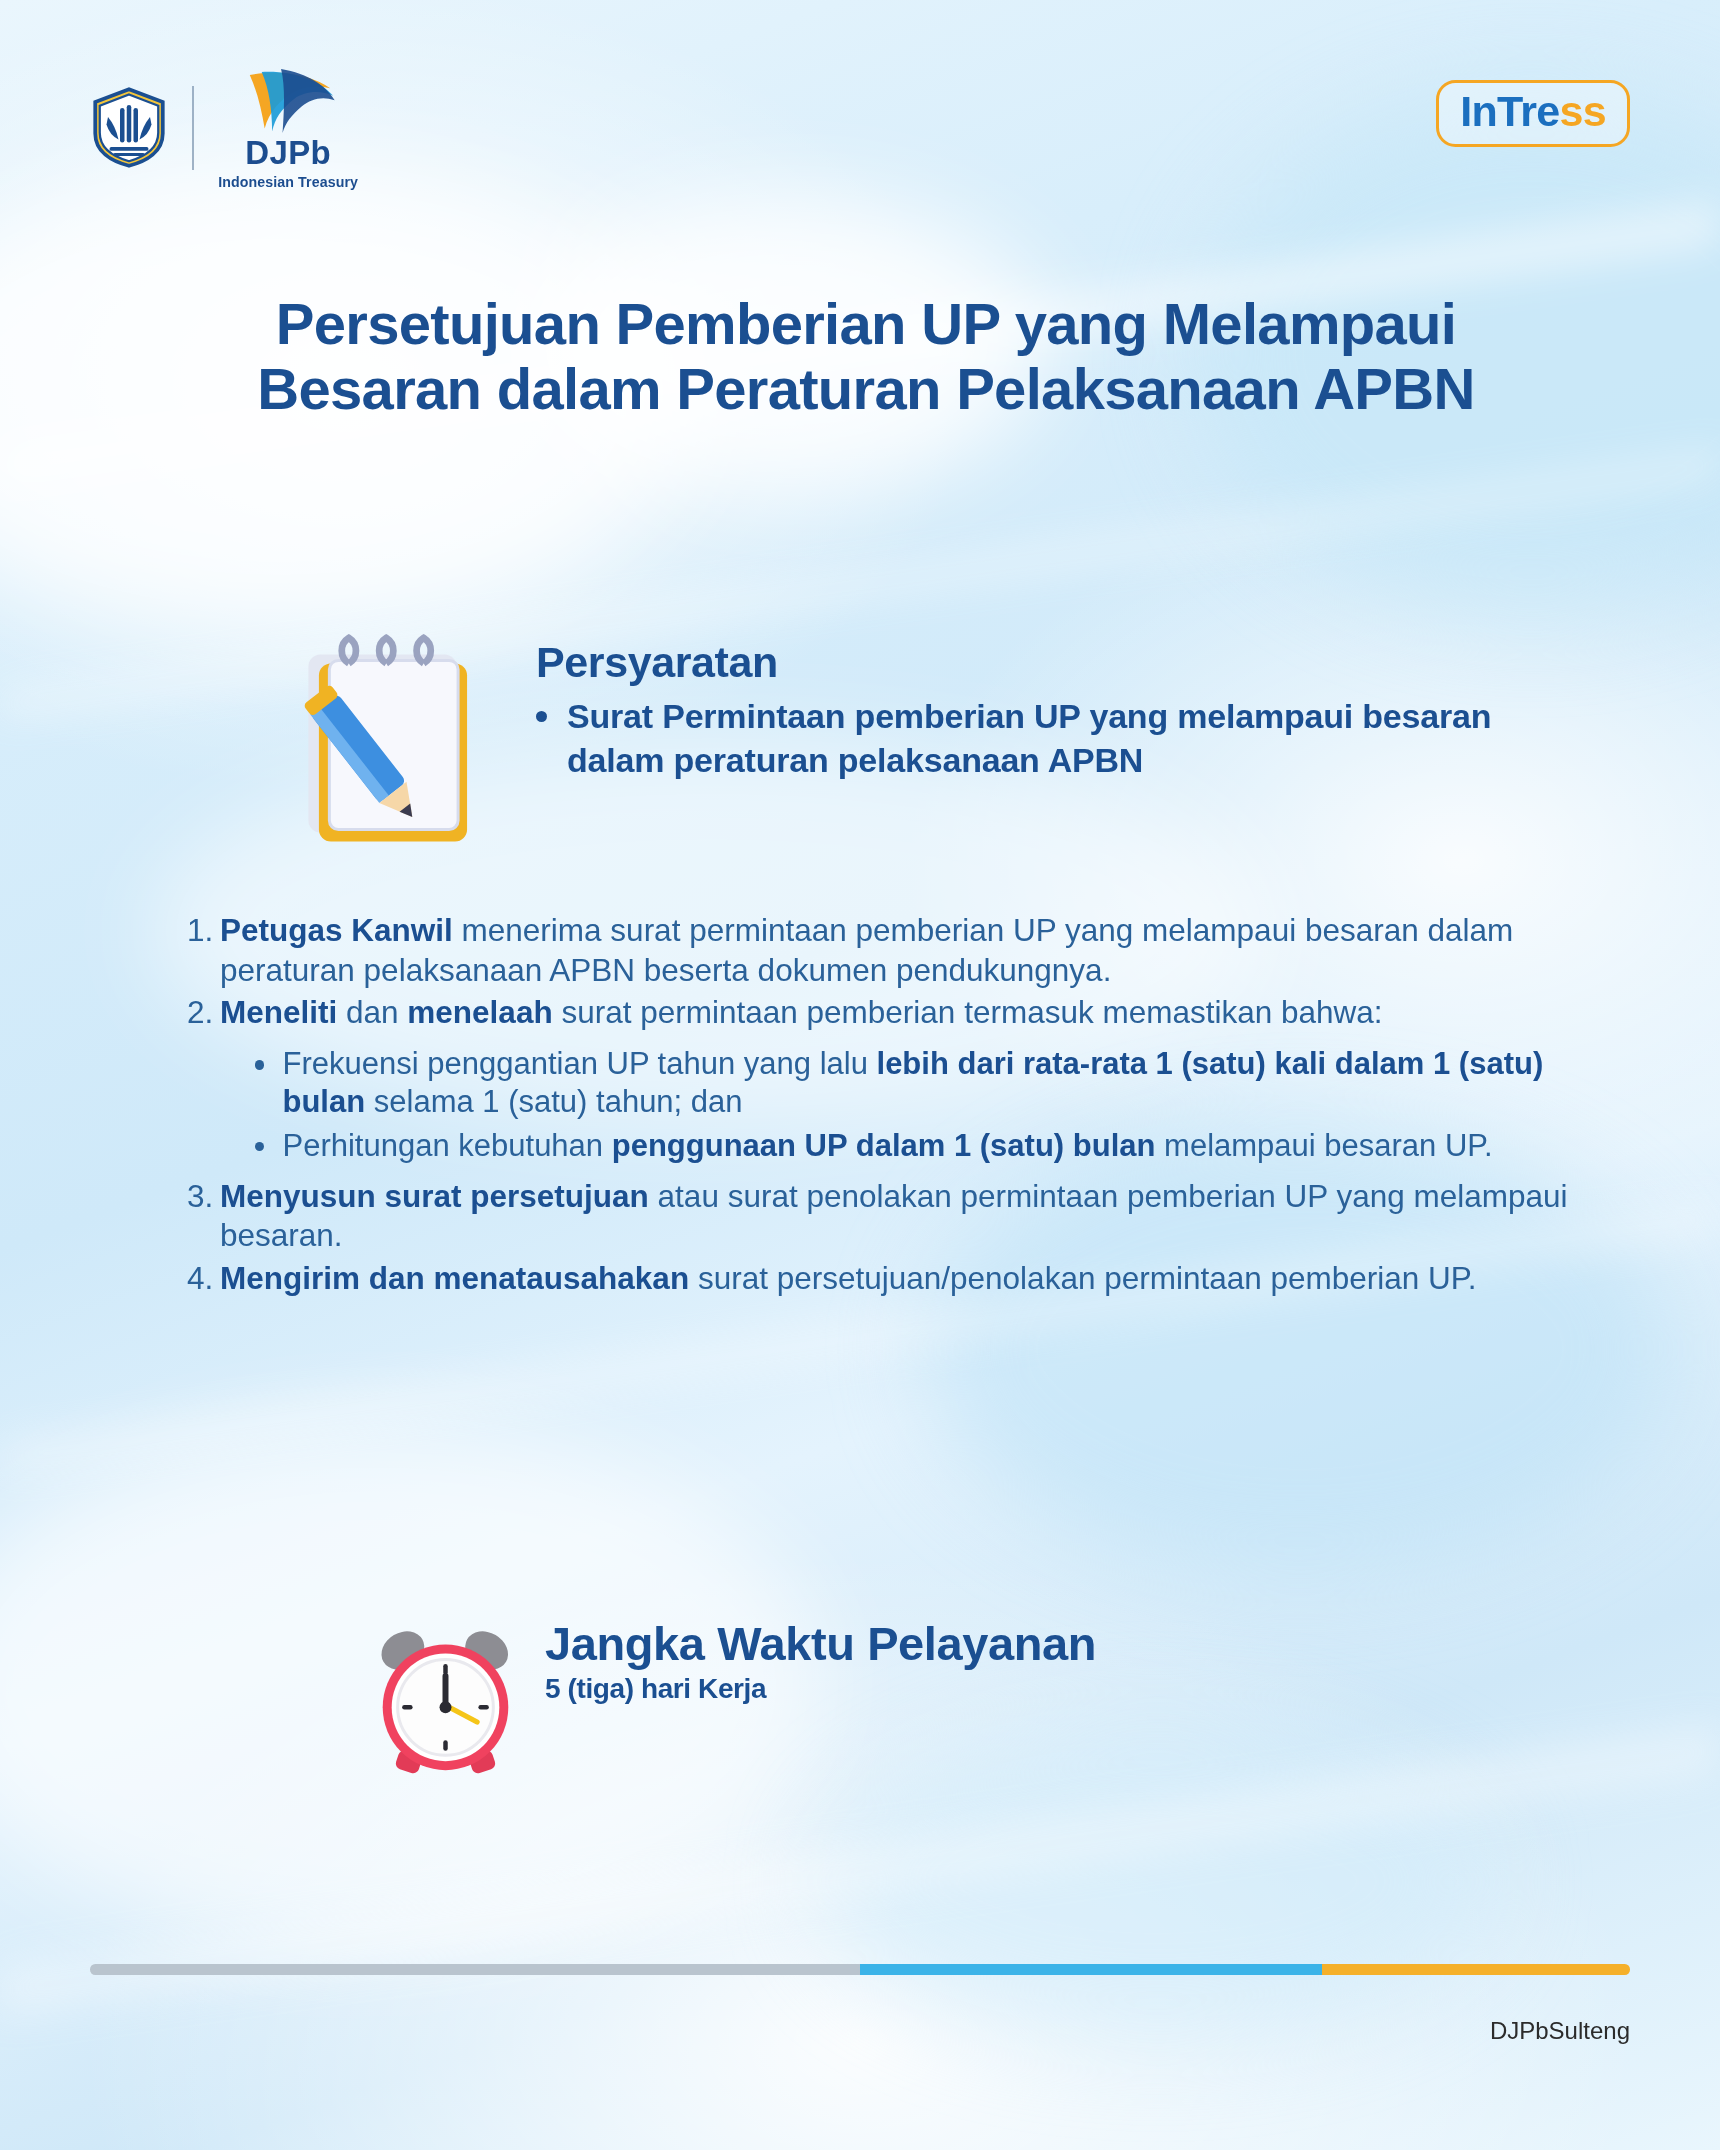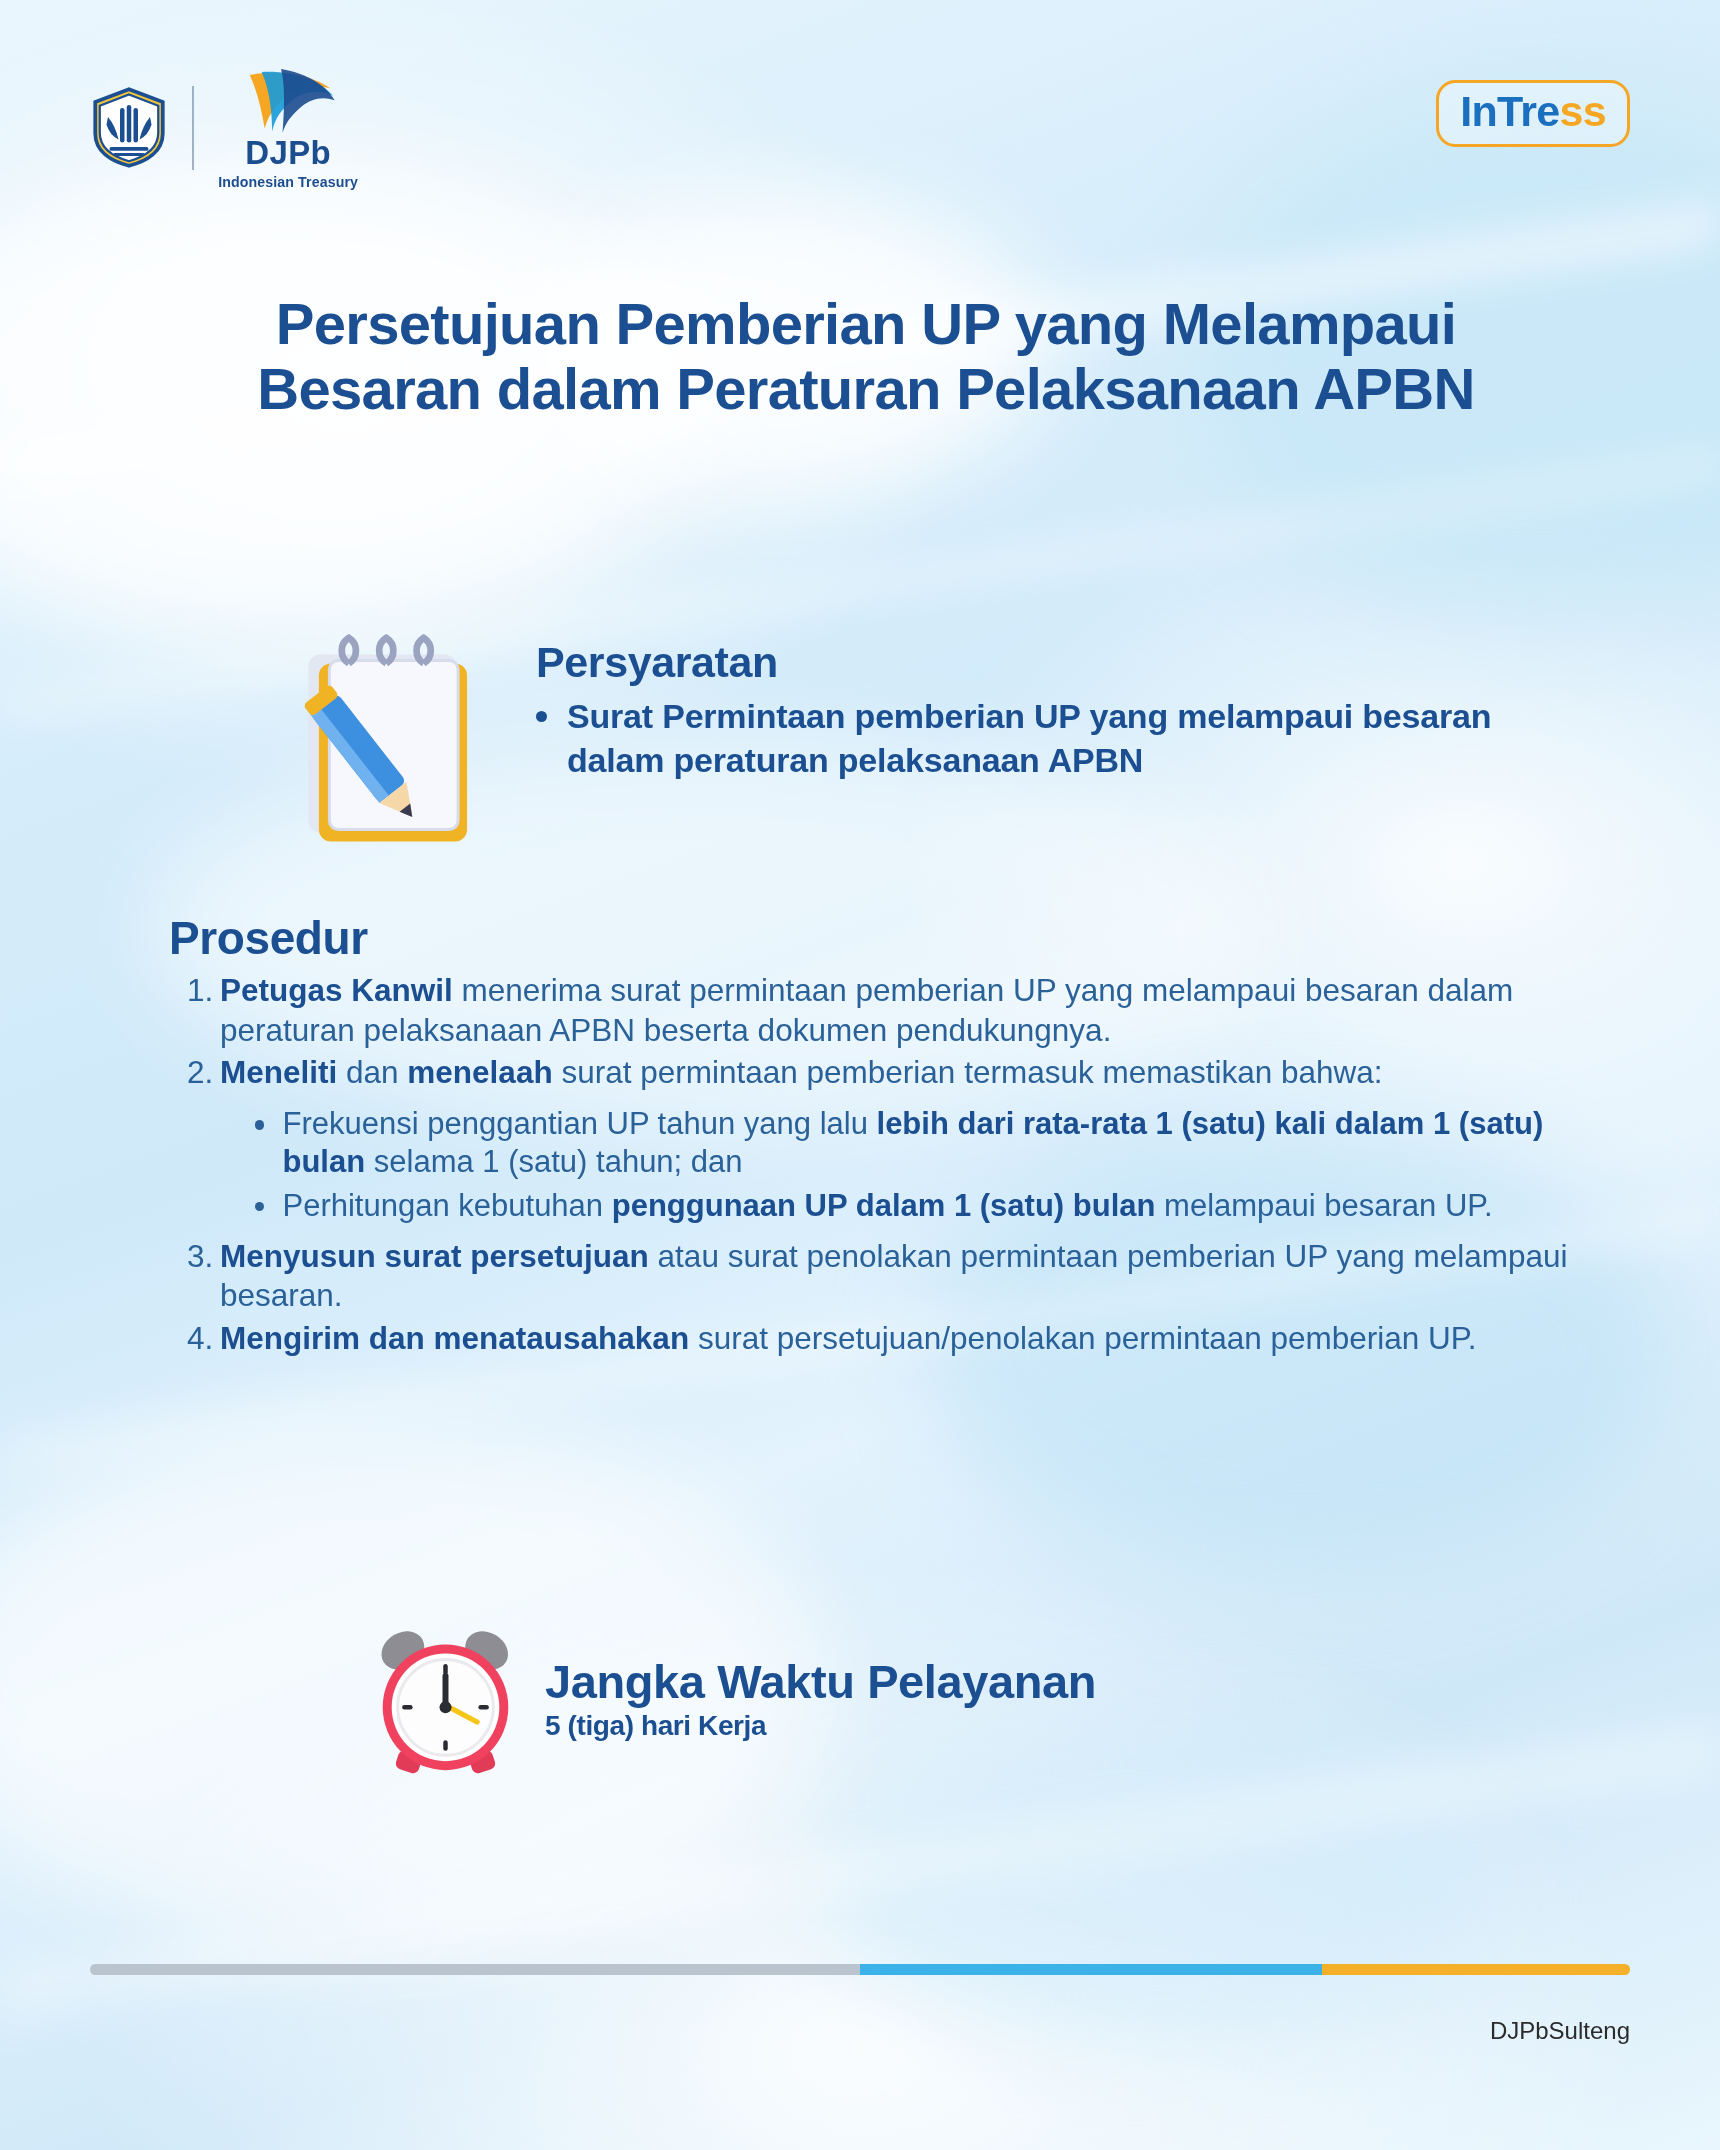--- a/index.html
+++ b/index.html
@@ -181,21 +181,21 @@
     left: 6px; top: 15px;
     width: 9.7px; height: 9.7px;
     border-radius: 50%;
     background: #2a6199;
   }
 
   
   .jangka-wrap {
     position: absolute;
     top: 1619px; left: 367px;
-    display: flex; align-items: center; gap: 21px;
+    display: flex; align-items: flex-start; gap: 21px;
   }
   .clock-icon { width: 157px; height: 161px; flex: 0 0 157px; }
   .jangka-title {
     color: #1b4f91;
     font-size: 47px;
     font-weight: bold;
     letter-spacing: -0.4px;
     line-height: 1.08;
   }
   .jangka-sub {
@@ -306,21 +306,20 @@
       </svg>
       <div class="persy-text">
         <div class="persy-heading">Persyaratan</div>
         <ul class="persy-list">
           <li>Surat Permintaan pemberian UP yang melampaui besaran dalam peraturan pelaksanaan APBN</li>
         </ul>
       </div>
     </div>
 
     <div class="prosedur-wrap">
-      <div class="prosedur-heading">Prosedur</div>
       <ol class="steps">
 
         <li>
           <b>Petugas Kanwil</b><span> menerima surat permintaan pemberian UP yang melampaui besaran dalam peraturan pelaksanaan APBN beserta dokumen pendukungnya.</span>
         </li>
 
         <li>
           <b>Meneliti</b><span> dan </span><b>menelaah</b><span> surat permintaan pemberian termasuk memastikan bahwa:</span>
           <ul class="subs">
             <li>

